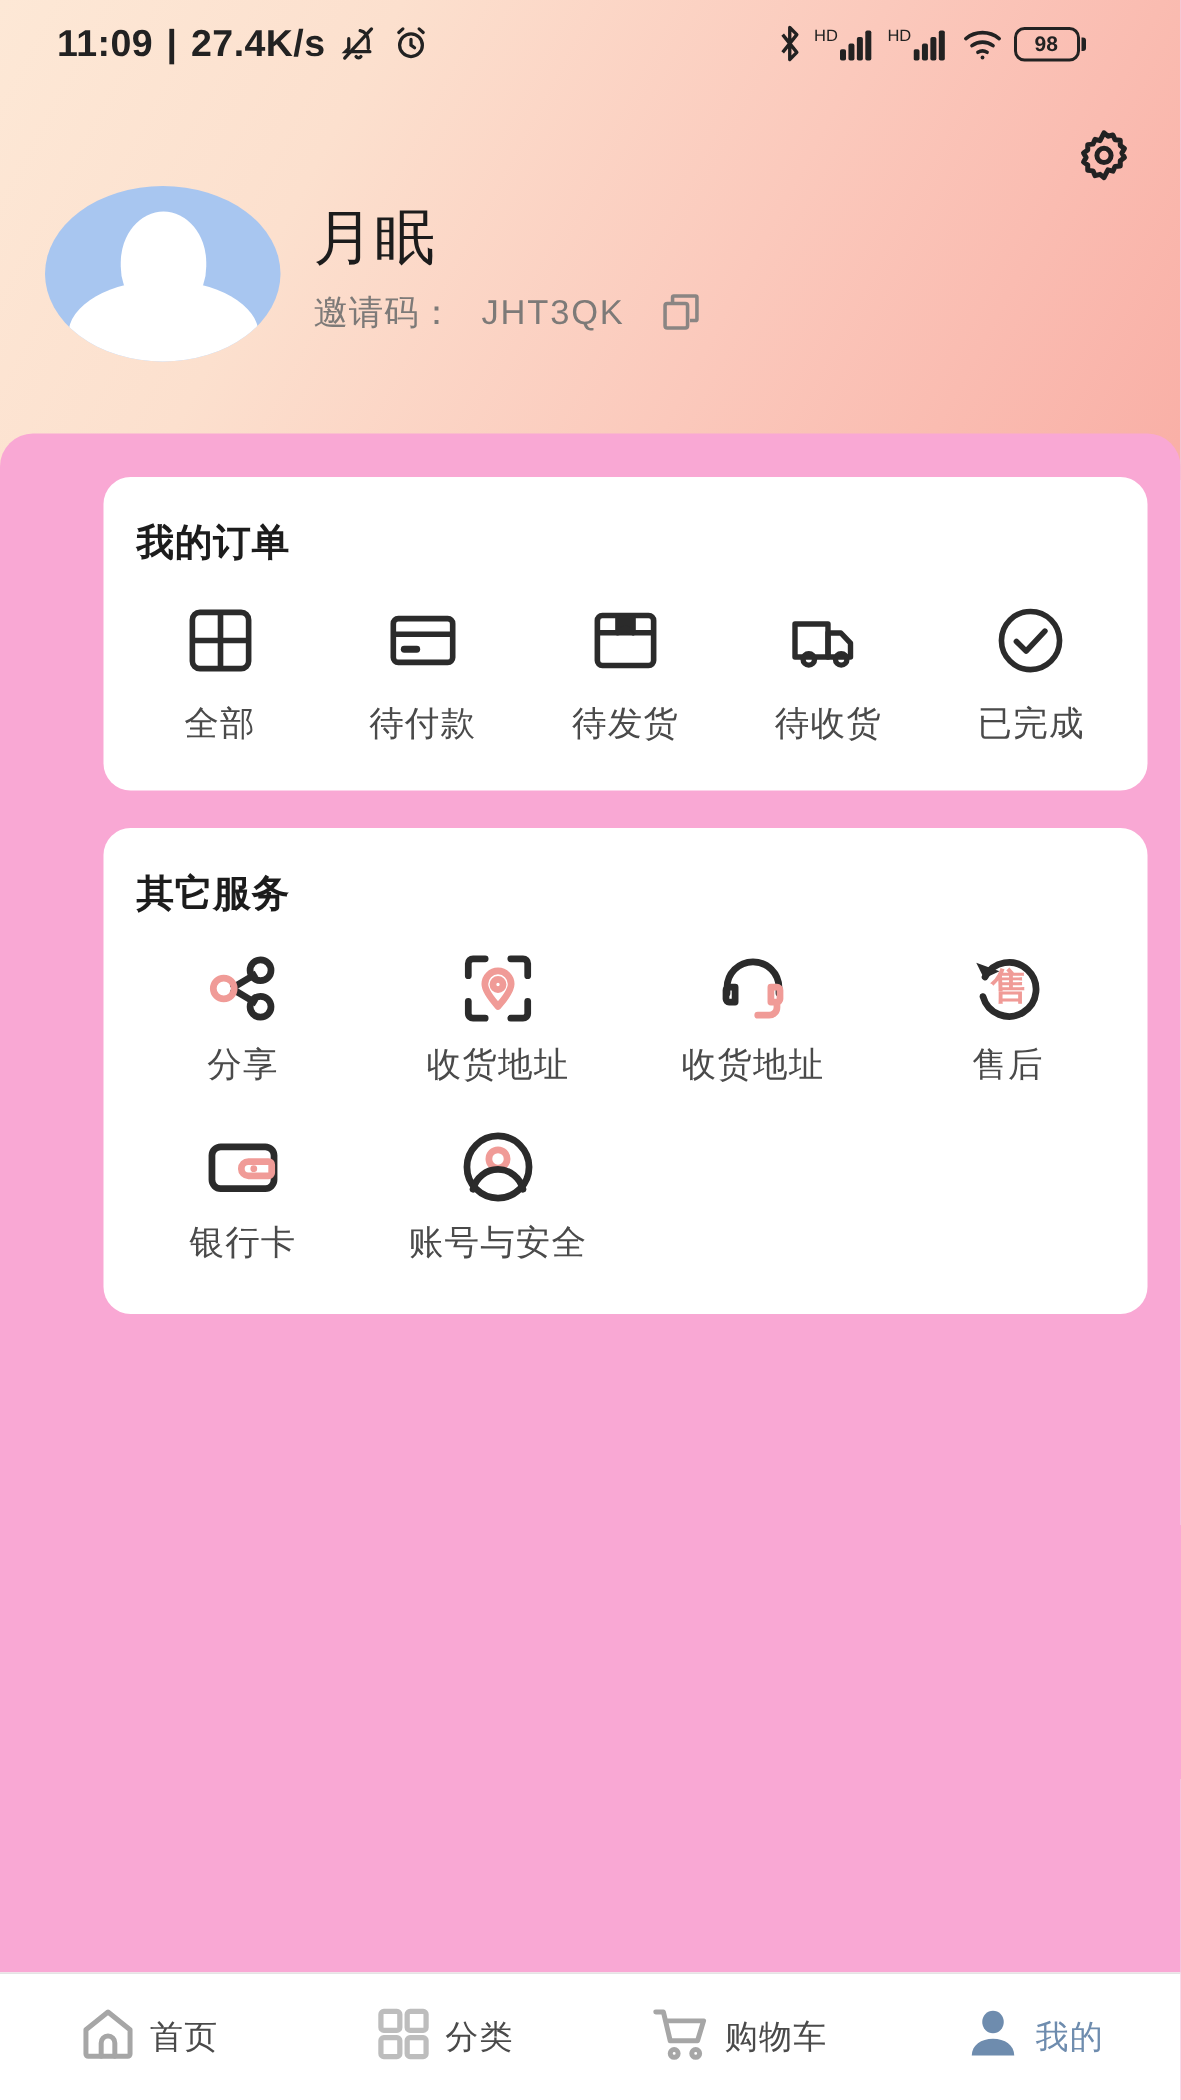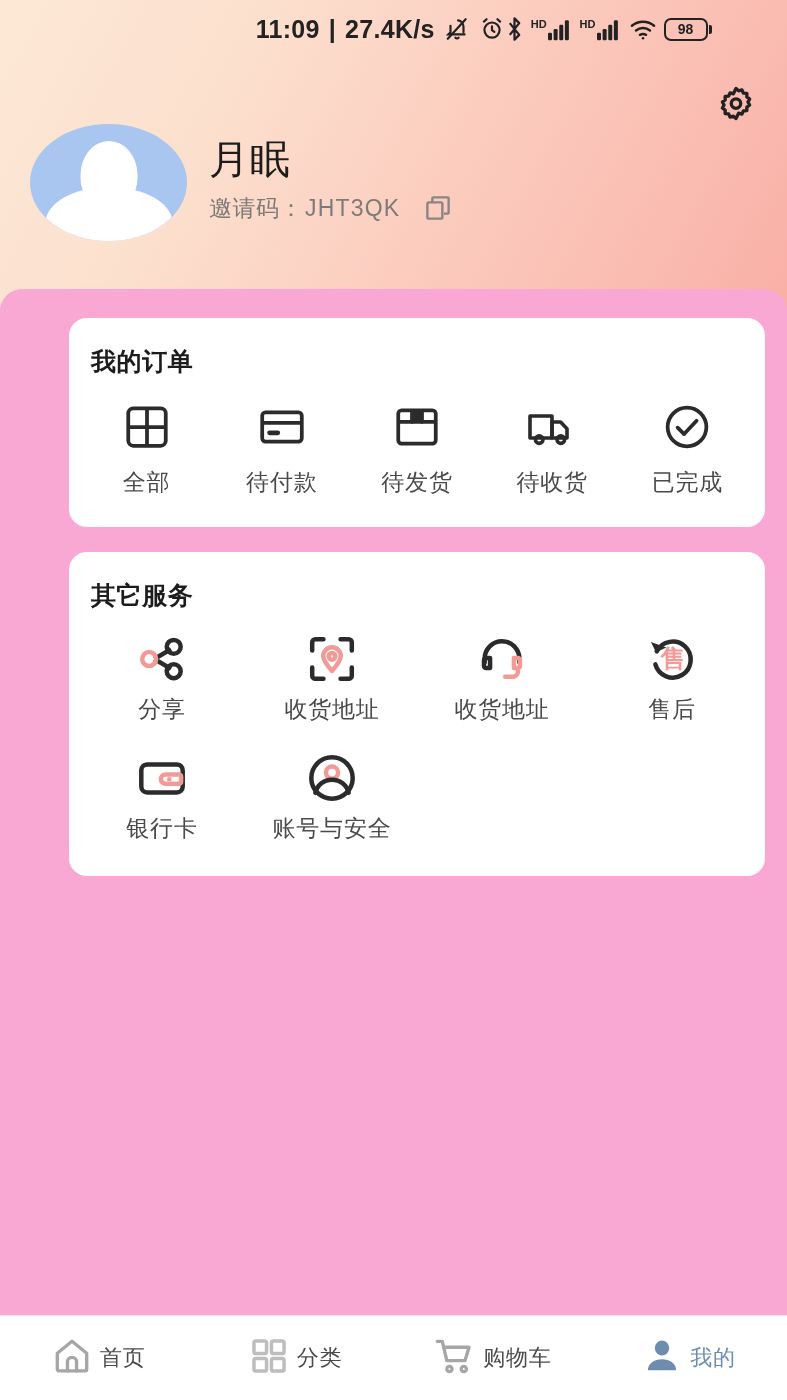--- a/index.html
+++ b/index.html
@@ -12,33 +12,33 @@
   }
 
   
   .header {
     position:absolute; top:0; left:0; width:787px; height:320px;
     background:linear-gradient(118deg,#FDE8D6 0%,#FCE0CE 28%,#FBC9BC 62%,#F9AFA6 100%);
   }
 
   
   .statusbar {
-    position:absolute; top:0; left:4px; width:730px; height:58px;
-    display:flex; align-items:center; justify-content:flex-end;
+    position:absolute; top:0; left:16px; width:730px; height:58px;
+    display:flex; align-items:center; justify-content:space-between;
     padding:0 22px;
   }
   .sb-left { display:flex; align-items:center; gap:9px; }
   .sb-time {
     font-size:25px; font-weight:700; color:#222; letter-spacing:.3px;
     font-family:"Liberation Sans",sans-serif;
   }
   .sb-right { display:flex; align-items:center; gap:7px; }
   .sb-icon { display:block; }
   .hd-wrap { display:flex; align-items:flex-start; gap:1px; }
-  .hd-label { font-size:11px; font-weight:700; color:#222; line-height:1; margin-top:2px; }
+  .hd-label { font-size:11px; font-weight:400; color:#222; line-height:1; margin-top:2px; }
   .batt {
     display:flex; align-items:center;
   }
   .batt-body {
     width:44px; height:23px; border:2.4px solid #222; border-radius:7px;
     display:flex; align-items:center; justify-content:center;
   }
   .batt-num { font-size:14px; font-weight:700; color:#222; line-height:1; }
   .batt-cap { width:3px; height:9px; background:#222; border-radius:0 2px 2px 0; margin-left:1.5px; }
 
@@ -66,21 +66,21 @@
     position:absolute; left:50%; bottom:-18px; transform:translateX(-50%);
     width:127px; height:72px; background:#fff; border-radius:50% 50% 0 0;
   }
   .profile-text { margin-left:22px; padding-bottom:6px; }
   .username {
     font-size:40px; font-weight:400; color:#1C1C1C; line-height:1.15;
     letter-spacing:1px;
   }
   .invite-row { display:flex; align-items:center; margin-top:11px; }
   .invite-label { font-size:23px; color:#7D7A78; letter-spacing:.5px; }
-  .invite-code { font-size:23px; color:#7D7A78; letter-spacing:1.2px; margin-left:2px; }
+  .invite-code { font-size:23px; color:#7D7A78; letter-spacing:1.2px; margin-left:18px; }
   .copy-btn { margin-left:23px; cursor:pointer; display:flex; align-items:center; }
 
   
   .sheet {
     position:absolute; top:289px; left:0; width:787px; height:1026px;
     background:#f9a8d4; border-radius:22px 22px 0 0;padding-left:47px;
   }
   .card {
     background:#FFFFFF; border-radius:18px; margin:0 22px;
   }

